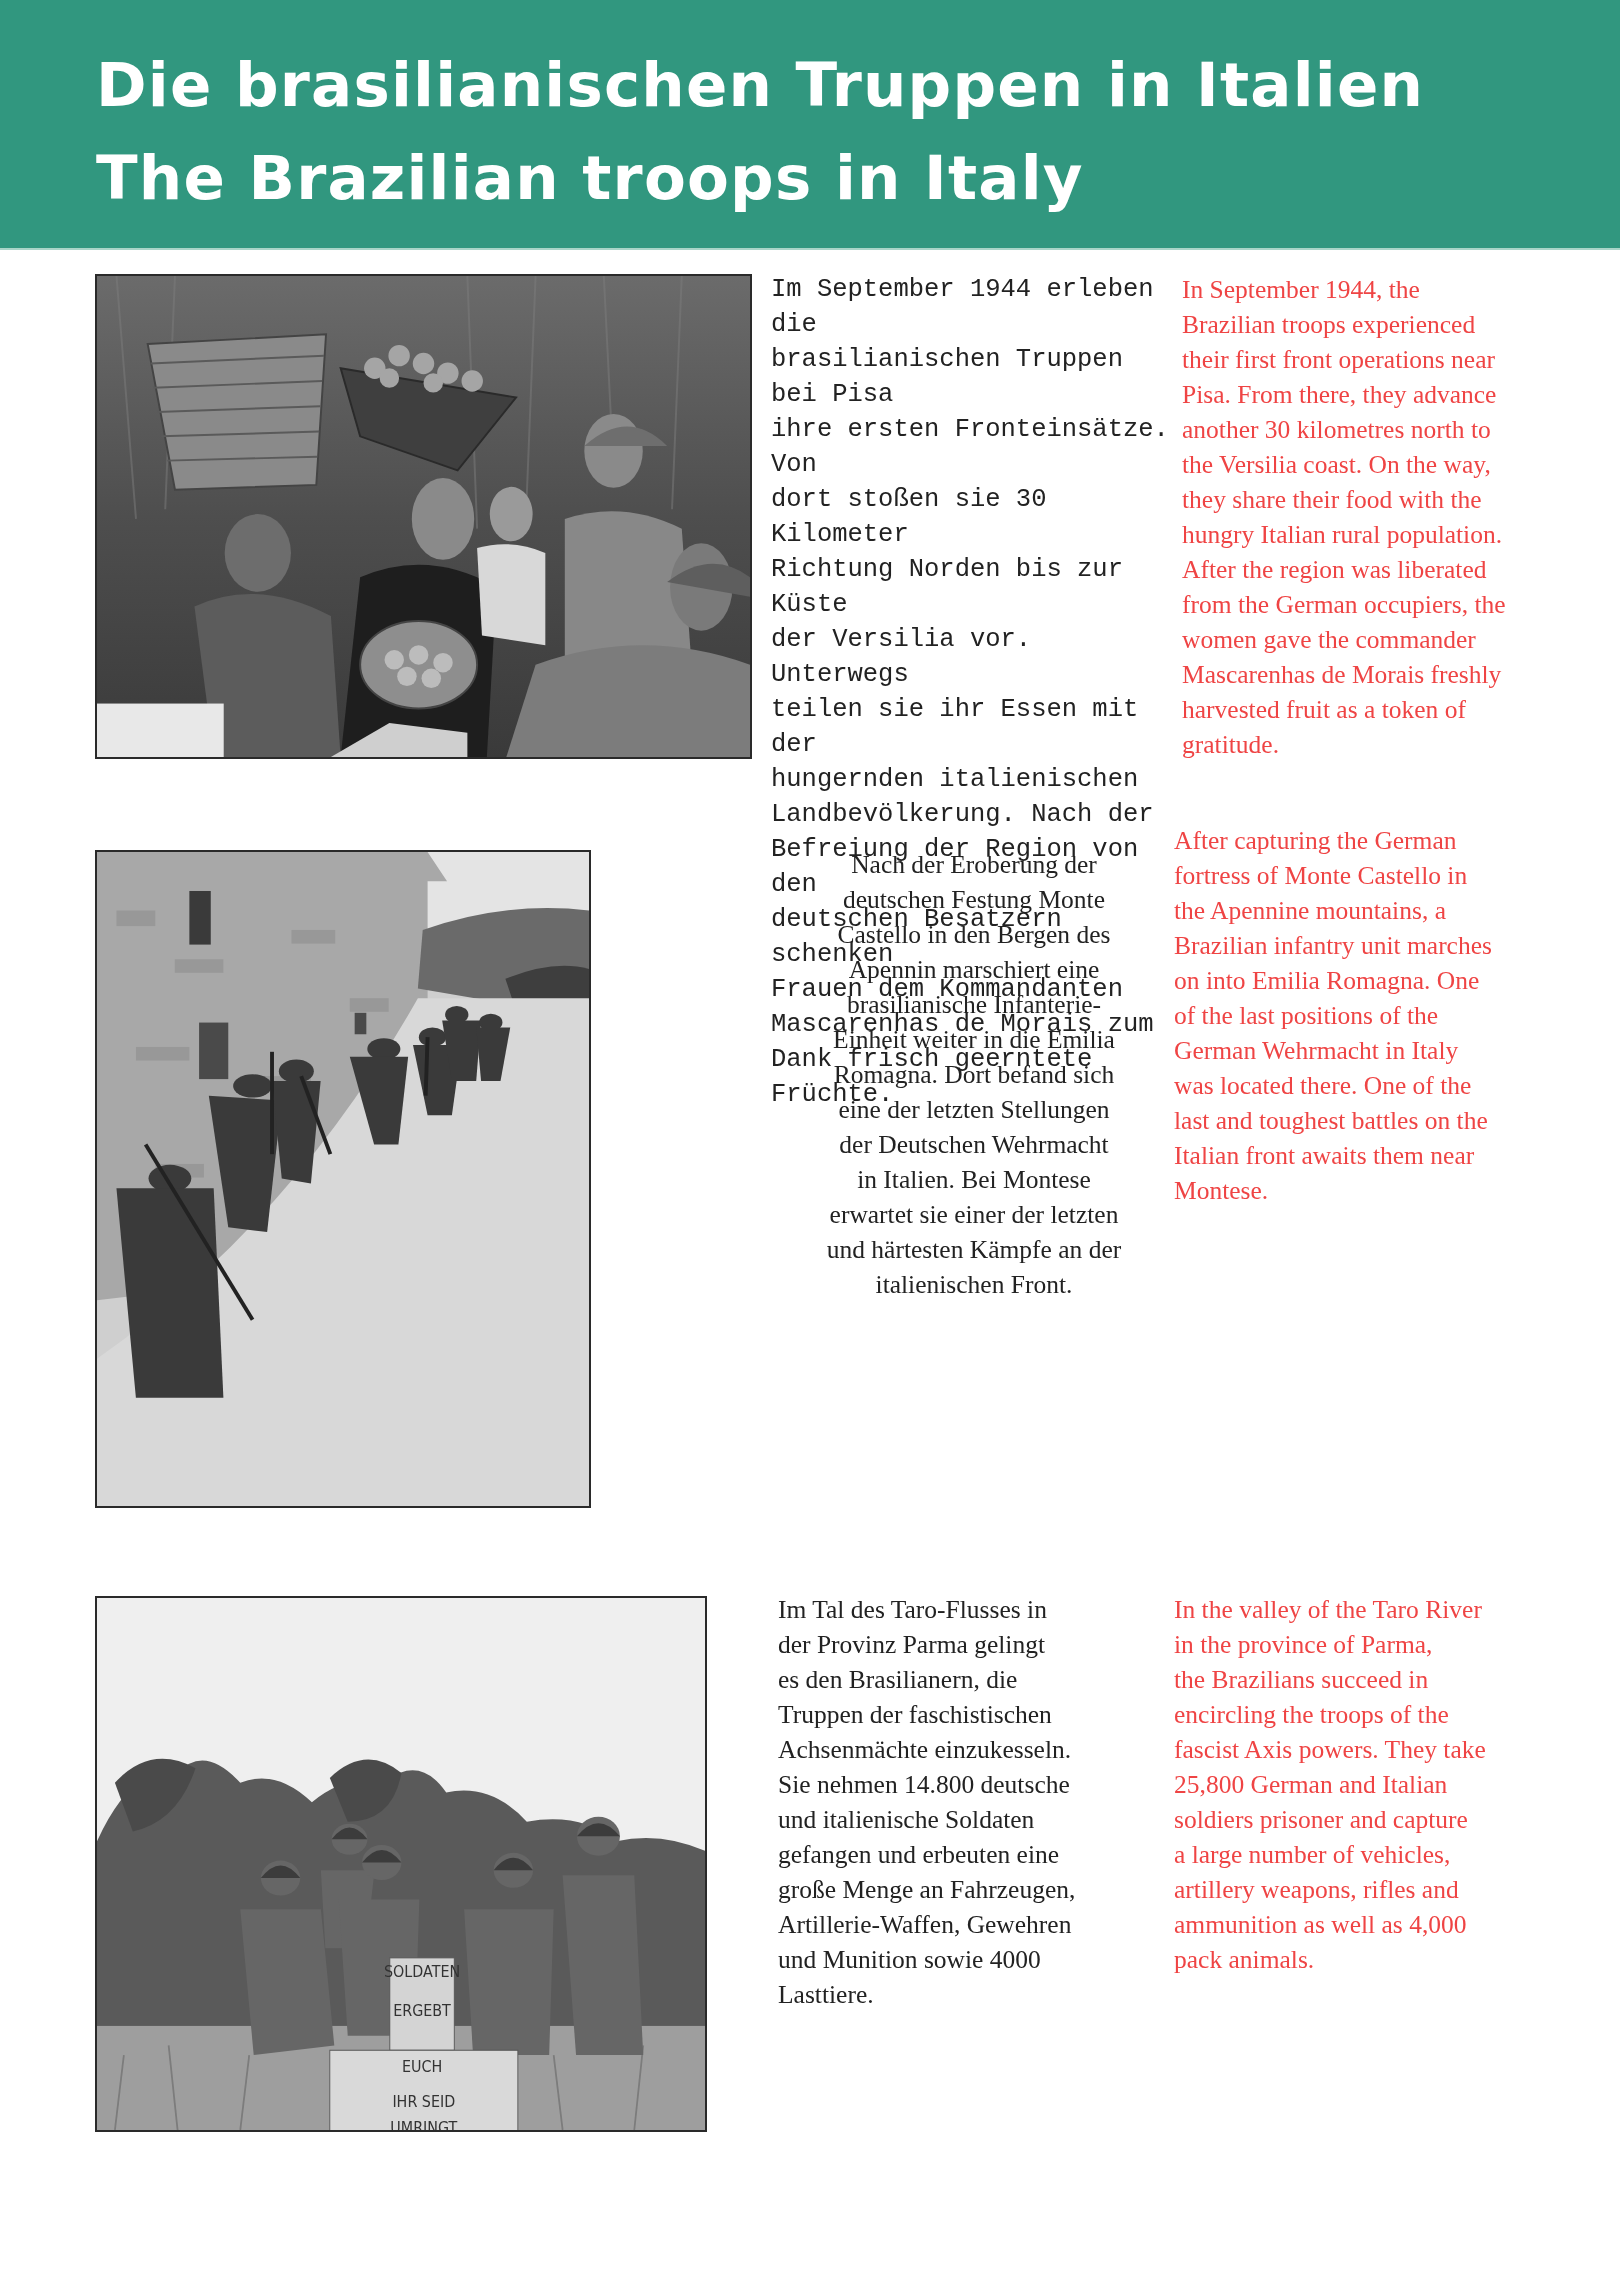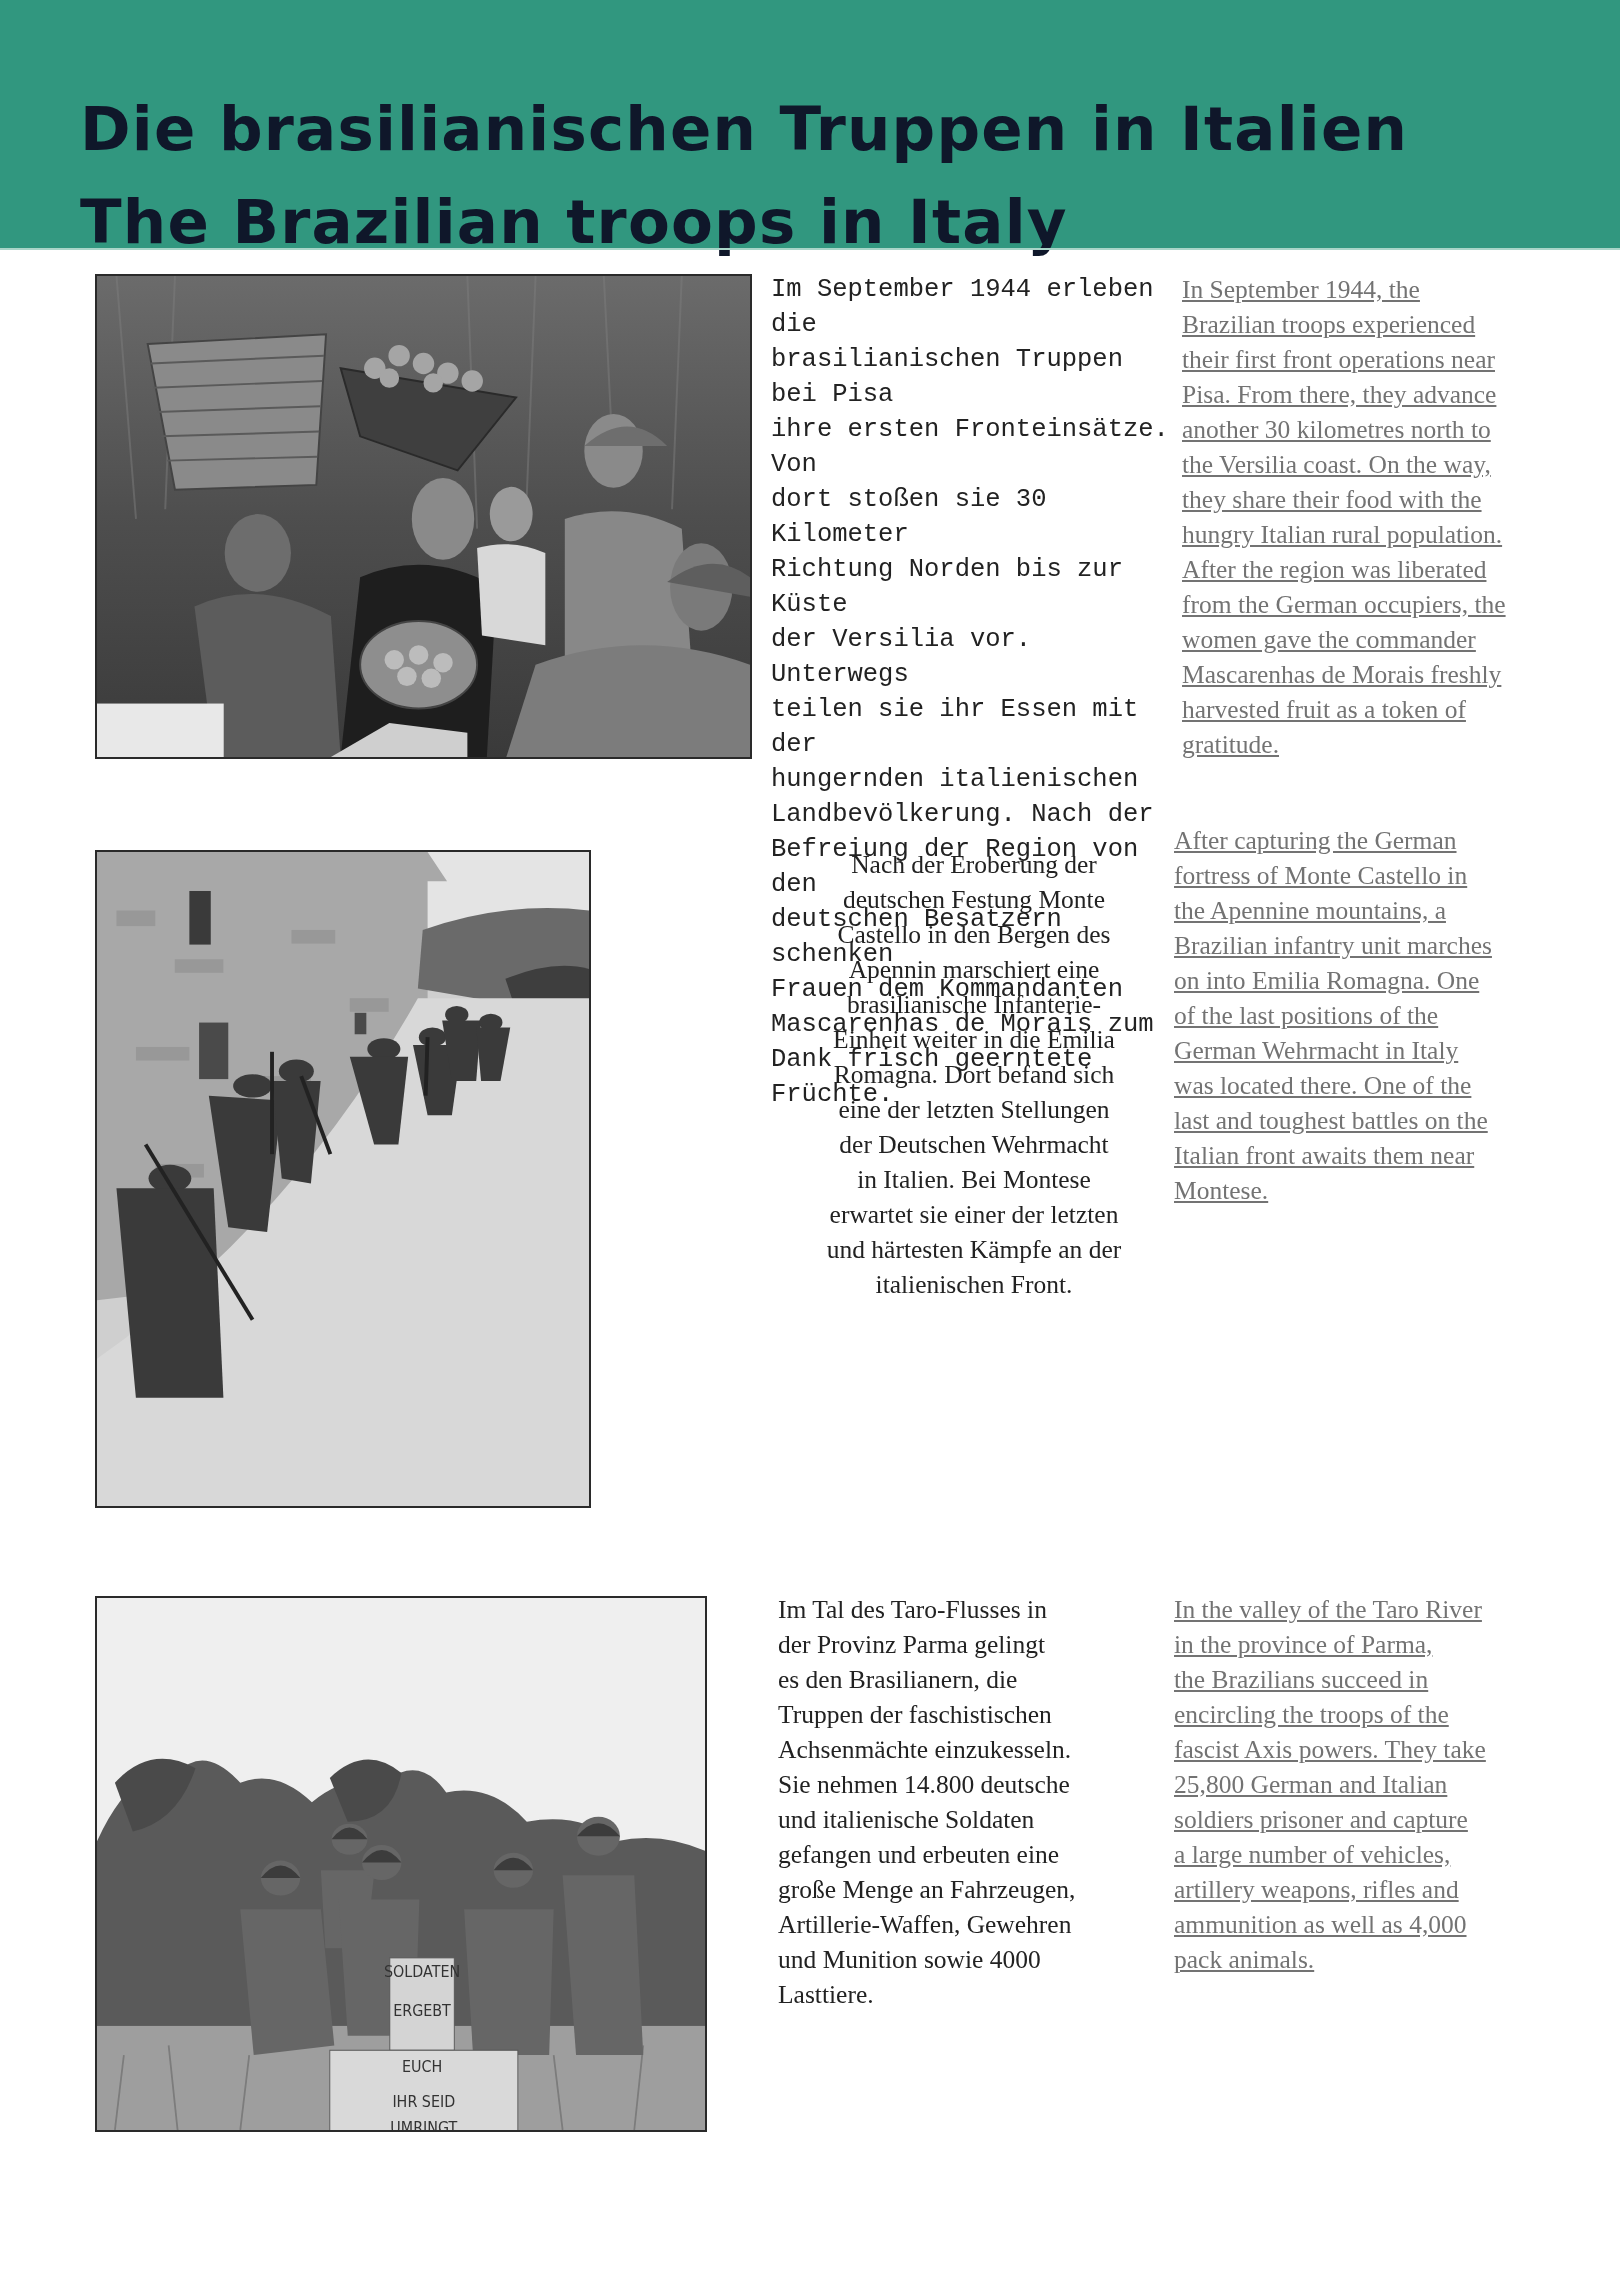--- a/index.html
+++ b/index.html
@@ -3,23 +3,23 @@
   <meta charset="utf-8">
   <style>
     html, body { margin: 0; padding: 0; background: #ffffff; }
     body { width: 1620px; height: 2292px; position: relative; overflow: hidden; }
 
     .header-band {
       position: absolute; left: 0; top: 0; width: 1620px; height: 249px;
       background: #31977f;
     }
     .header-line {
-      position: absolute; left: 80px; color: #0f172a;
+      position: absolute; left: 96px; color: #ffffff;
       font-family: "DejaVu Sans", sans-serif; font-weight: bold;
-      font-size: 61px; letter-spacing: 1.2px; line-height: 1; white-space: nowrap; margin-top: 44px;
+      font-size: 61px; letter-spacing: 1.2px; line-height: 1; white-space: nowrap;
     }
     .header-line.de { top: 54px; }
     .header-line.en { top: 147px; }
     .header-rule {
       position: absolute; left: 0; top: 248px; width: 1620px; height: 2px;
       background: #a9d5c8;
     }
 
     .photo {
       position: absolute; box-sizing: border-box;
@@ -32,21 +32,21 @@
     .photo-2 { left: 95px; top: 850px; width: 496px; height: 658px; }
     .photo-3 { left: 95px; top: 1596px; width: 612px; height: 536px; }
 
     .text-col {
       position: absolute;
       font-family: "Liberation Serif", serif;
       font-size: 25.5px; line-height: 35px;
       white-space: pre-line;
     }
     .text-col.de { color: #222222; }
-    .text-col.en { color: #737373; text-decoration: underline; }
+    .text-col.en { color: #ef4444; }
 
     .s1 .de { left: 771px; top: 272px; width: 402px; font-family: Liberation Mono, monospace; }
     .s1 .en { left: 1182px; top: 272px; width: 412px; }
     .s2 .de { left: 778px; top: 847px; width: 392px; text-align: center; }
     .s2 .en { left: 1174px; top: 823px; width: 412px; }
     .s3 .de { left: 778px; top: 1592px; width: 392px; }
     .s3 .en { left: 1174px; top: 1592px; width: 412px; }
   </style>
 </head>
 <body>

